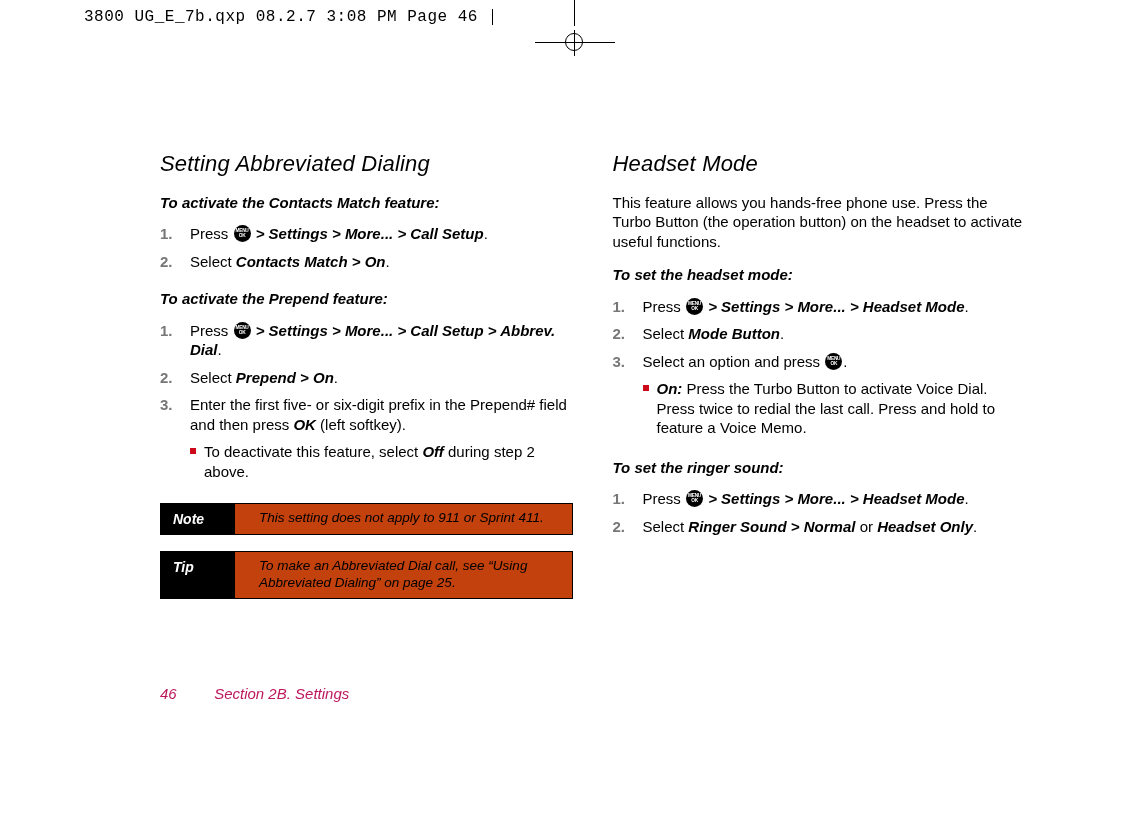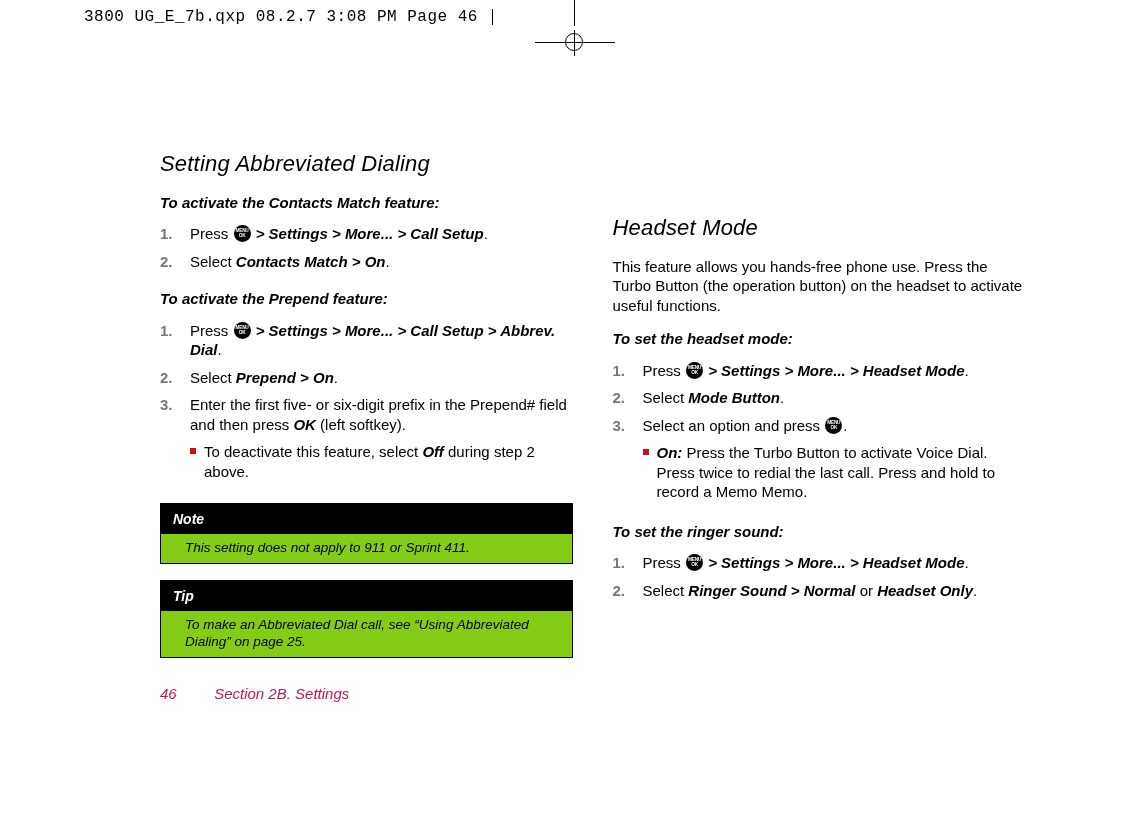--- a/index.html
+++ b/index.html
@@ -6,35 +6,35 @@
   .page{width:1125px;height:730px;position:relative;box-sizing:border-box;}
   .slug{position:absolute;top:8px;left:84px;font-family:"Courier New",monospace;font-size:16px;letter-spacing:0.5px;}
   .slug .bar{display:inline-block;height:16px;border-right:1px solid #000;margin-left:4px;vertical-align:middle;}
   
   .crop{position:absolute;}
   .crop .h{position:absolute;height:1px;background:#000;}
   .crop .v{position:absolute;width:1px;background:#000;}
   .crop .ring{position:absolute;width:18px;height:18px;border:1px solid #000;border-radius:50%;box-sizing:border-box;}
   .crop .cross-h{position:absolute;height:1px;background:#000;}
   .crop .cross-v{position:absolute;width:1px;background:#000;}
-  .content{position:absolute;top:150px;left:160px;right:100px;display:flex;gap:40px;align-items:center;}
+  .content{position:absolute;top:150px;left:160px;right:100px;display:flex;gap:40px;}
   .col{flex:1;font-size:15px;line-height:1.3;}
   h2{font-style:italic;font-weight:500;font-size:22px;margin:0 0 14px 0;letter-spacing:0.2px;}
   .lead{font-style:italic;font-weight:600;margin:14px 0 8px 0;font-size:15px;}
   .intro{margin:4px 0 10px 0;}
   ol{list-style:none;margin:0;padding:0;}
   ol>li{position:relative;padding:4px 0 4px 30px;}
   ol>li .num{position:absolute;left:0;top:4px;font-weight:700;color:#777;font-size:15px;}
   .bi{font-weight:700;font-style:italic;}
   .menu-icon{display:inline-block;width:17px;height:17px;border-radius:50%;background:#000;vertical-align:-3px;position:relative;margin:0 1px;}
   .menu-icon::after{content:"MENU\A OK";white-space:pre;color:#fff;font-size:4.8px;line-height:5px;font-weight:700;position:absolute;top:3px;left:0;right:0;text-align:center;font-style:normal;letter-spacing:-0.3px;}
   .sub{list-style:none;margin:6px 0 0 0;padding:0;}
   .sub>li{position:relative;padding:2px 0 2px 14px;}
   .sub>li::before{content:"";position:absolute;left:0;top:8px;width:6px;height:6px;background:#cc0a1a;}
-  .callout{border:1px solid #000;display:flex;margin:16px 0 10px 0;background:#84cc16;flex-direction:column;}
+  .callout{border:1px solid #000;display:flex;margin:16px 0 10px 0;background:#c2410c;}
   .callout .lbl{background:#000;color:#fff;font-weight:700;font-style:italic;font-size:14px;padding:6px 12px;min-width:50px;display:flex;align-items:flex-start;}
   .callout .txt{font-style:italic;font-size:13.5px;padding:6px 24px;flex:1;line-height:1.25;}
   .footer{position:absolute;left:160px;top:685px;font-style:italic;font-size:15px;color:#be185d;}
   .footer .pagenum{display:inline-block;width:50px;font-weight:400;}
 </style>
 </head>
 <body>
 <div class="page">
 
 <div class="slug">
@@ -111,21 +111,21 @@
       <li><span class="num">1.</span>
         <span>Press </span><span class="menu-icon"></span><span class="bi"> &gt; Settings &gt; More... &gt; Headset Mode</span><span>.</span>
       </li>
       <li><span class="num">2.</span>
         <span>Select </span><span class="bi">Mode Button</span><span>.</span>
       </li>
       <li><span class="num">3.</span>
         <span>Select an option and press </span><span class="menu-icon"></span><span>.</span>
         <ul class="sub">
           <li>
-            <span class="bi">On:</span><span> Press the Turbo Button to activate Voice Dial. Press twice to redial the last call. Press and hold to record a Memo Memo.</span>
+            <span class="bi">On:</span><span> Press the Turbo Button to activate Voice Dial. Press twice to redial the last call. Press and hold to feature a Voice Memo.</span>
           </li>
         </ul>
       </li>
     </ol>
 
     <div class="lead">To set the ringer sound:</div>
     <ol>
       <li><span class="num">1.</span>
         <span>Press </span><span class="menu-icon"></span><span class="bi"> &gt; Settings &gt; More... &gt; Headset Mode</span><span>.</span>
       </li>

